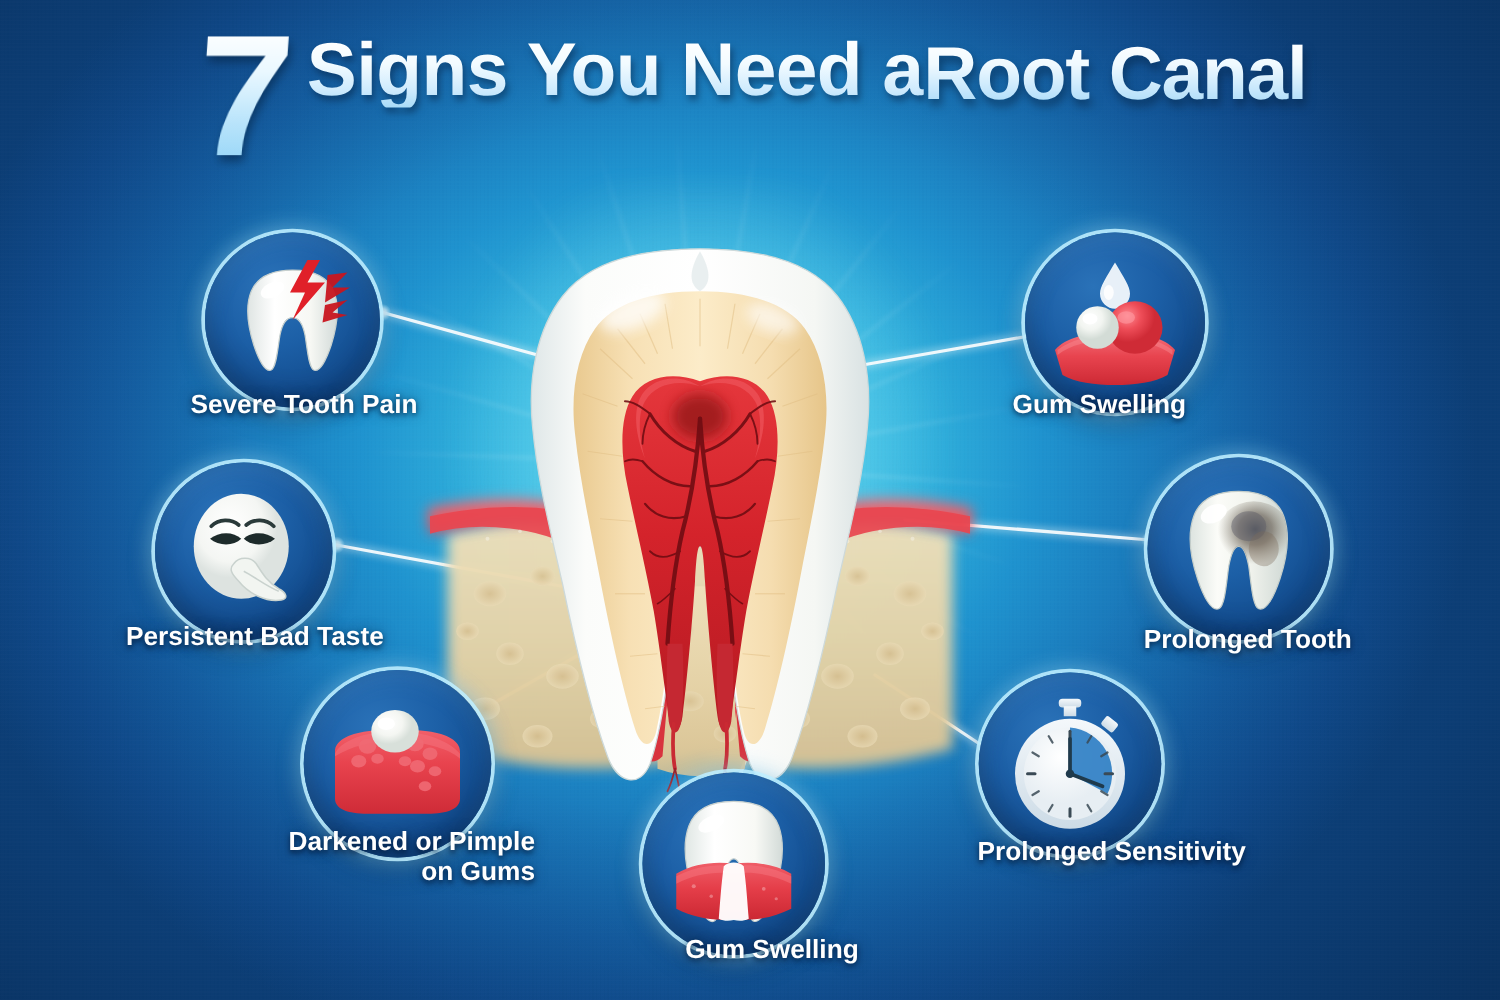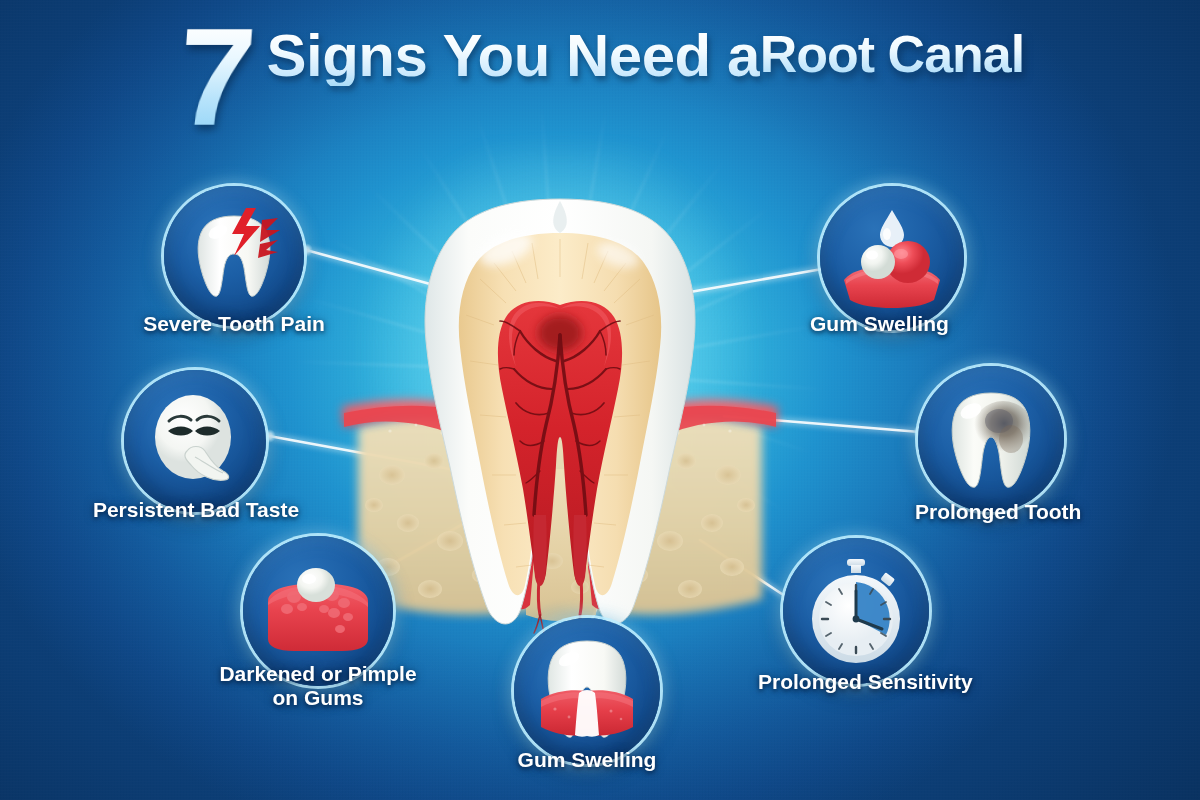--- a/index.html
+++ b/index.html
@@ -50,21 +50,21 @@
     padding:0 2px;
   }
   .t-lines{display:flex;align-items:flex-start;padding-top:12px;}
   .t-l1{
     font-size:60px;line-height:1.0;font-weight:bold;letter-spacing:-.5px;
     background:linear-gradient(180deg,#ffffff 10%,#f2fbff 42%,#cdeafd 78%,#a9dcf8 100%);
     -webkit-background-clip:text;background-clip:text;color:transparent;
     filter:drop-shadow(2px 4px 3px rgba(4,32,64,.5));
   }
   .t-l2{
-    font-size:52px;line-height:1.02;font-weight:bold;letter-spacing:-1px;margin-top:2px;
+    font-size:60px;line-height:1.02;font-weight:bold;letter-spacing:-1px;margin-top:2px;
     background:linear-gradient(180deg,#ffffff 8%,#f0faff 38%,#c6e7fc 72%,#9ed7f7 100%);
     -webkit-background-clip:text;background-clip:text;color:transparent;
     filter:drop-shadow(2px 5px 4px rgba(4,32,64,.55));
   }
 
   
   .links{position:absolute;inset:0;}
 
   
   .node{position:absolute;}
@@ -74,21 +74,21 @@
       0 0 0 3px rgba(190,238,255,.88),
       0 0 16px 5px rgba(150,225,255,.45),
       0 8px 20px rgba(4,28,60,.5),
       inset 0 -8px 20px rgba(6,32,66,.45),
       inset 0 6px 16px rgba(120,190,240,.22);
     display:flex;align-items:center;justify-content:center;overflow:hidden;}
   .badge svg{display:block;}
   .caption{position:absolute;color:#ffffff;font-weight:bold;
     font-size:21px;line-height:1.14;white-space:pre-line;
     text-shadow:0 2px 4px rgba(4,26,56,.75),0 0 10px rgba(8,40,80,.55);}
-  .cap-c{text-align:center;}
+  .cap-c{text-align:right;}
   .cap-l{text-align:left;}
 
   
   .tooth-main{position:absolute;left:330px;top:175px;width:460px;height:470px;}
 </style>
 </head>
 <body>
 
 <div id="stage">
 
@@ -578,21 +578,21 @@
           <path d="M32 53 L37 56"></path>
             <path d="M45 40 L48 45"></path>
         </g>
         <g stroke="#1f3a4c" stroke-width="3" stroke-linecap="round">
           <path d="M62 70 L62 42"></path>
             <path d="M62 70 L88 80"></path>
         </g>
         <circle cx="62" cy="70" r="3.4" fill="#1f3a4c"></circle>
       </svg>
     </div>
-    <div class="caption cap-l" style="left:758px;top:670px;width:240px;">Prolonged Sensitivity</div>
+    <div class="caption cap-l" style="left:782px;top:670px;width:240px;">Prolonged Sensitivity</div>
   </div>
 
   <div class="node">
     <div class="badge" style="left:918px;top:366px;width:146px;height:146px;">
       <svg width="124" height="124" viewBox="0 0 124 124">
         <defs>
           <linearGradient id="t3g" x1="0" y1="0" x2="1" y2="0">
             <stop offset="0%" stop-color="#dde4e0"></stop>
               <stop offset="28%" stop-color="#fbfcf8"></stop>
             <stop offset="60%" stop-color="#f2f4ee"></stop>

